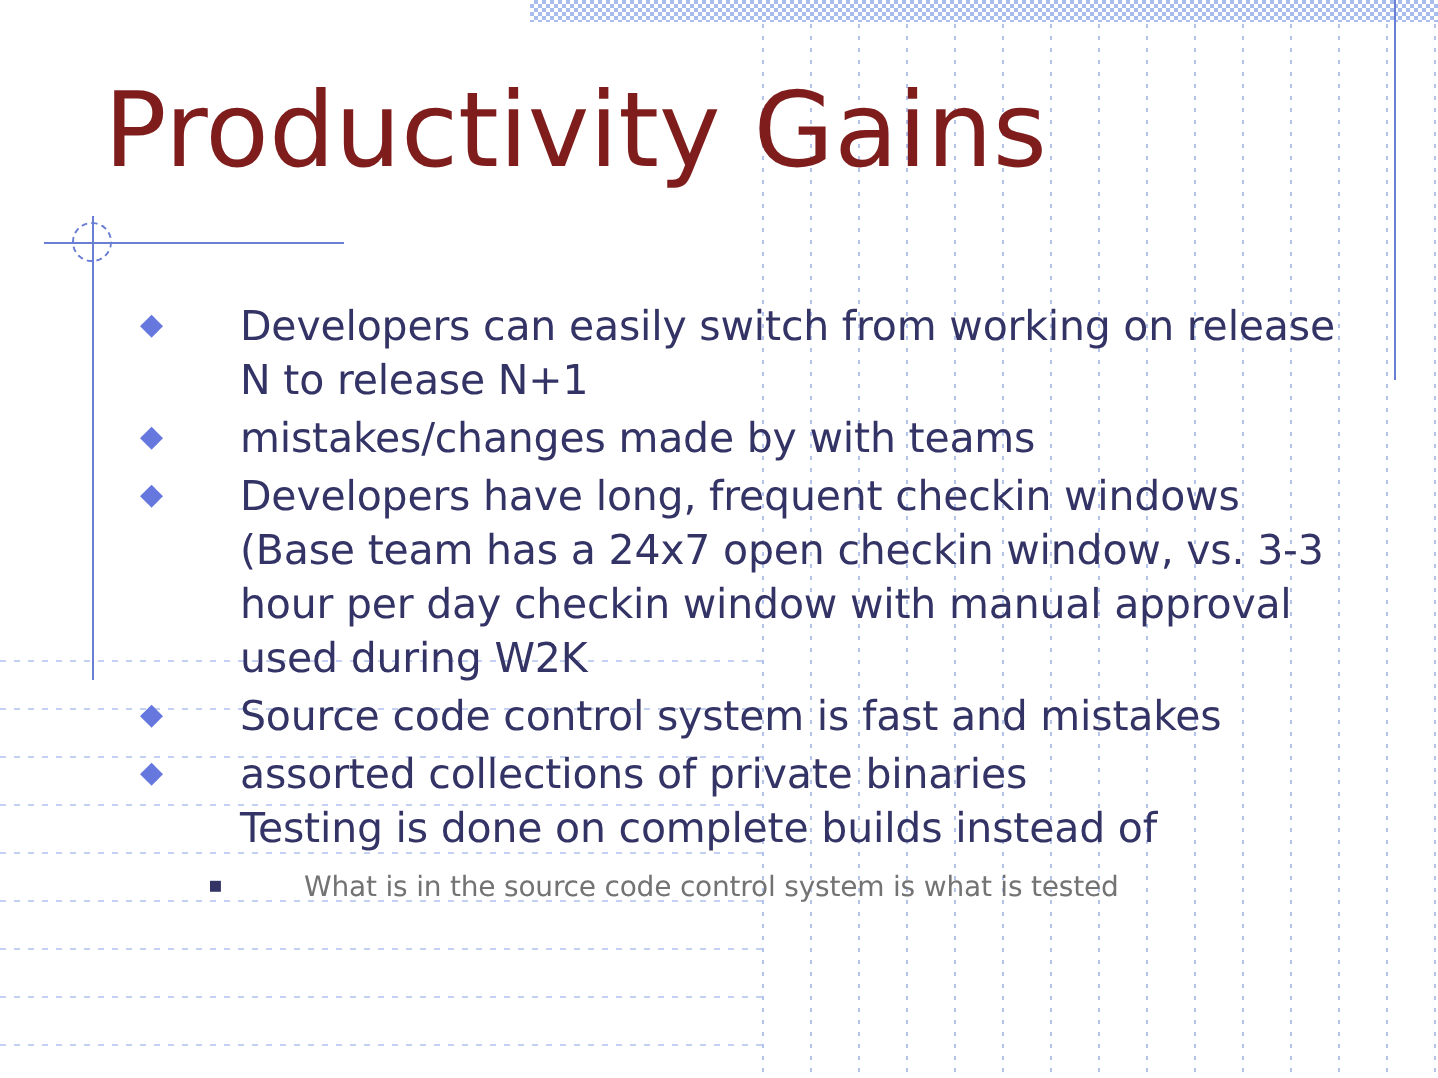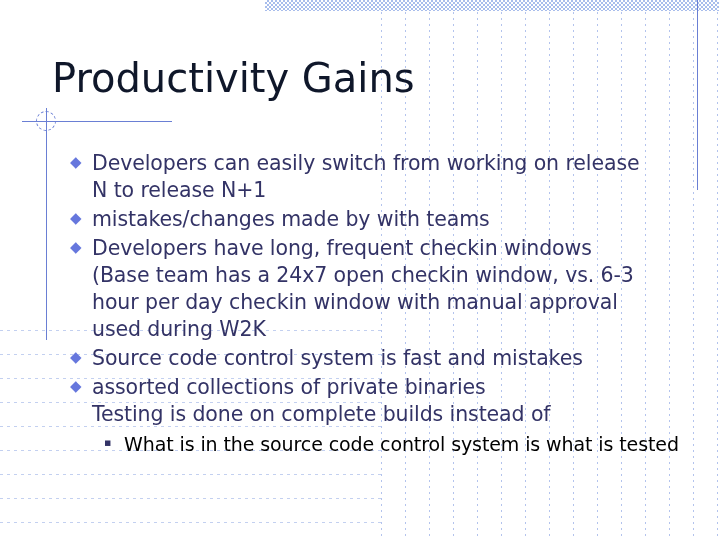--- a/index.html
+++ b/index.html
@@ -89,24 +89,24 @@
     top: 0;
     width: 1px;
     height: 190px;
     background: #6a7fd4;
   }
 
   
   .title {
     position: absolute;
     left: 52px;
-    top: 54px;
-    font-size: 40px;
+    top: 42px;
+    font-size: 52px;
     line-height: 48px;
-    color: #0f172a;
+    color: #7f1d1d;
     font-weight: normal;
     letter-spacing: 0px;
     white-space: nowrap;
   }
 
   
   .crosshair { position: absolute; left: 0; top: 100px; width: 200px; height: 60px; }
   .ch-h {
     position: absolute;
     left: 22px; top: 21px;
@@ -160,26 +160,26 @@
     margin-left: 38px;
     margin-top: 4px;
   }
   .sub-row .marker {
     flex: 0 0 20px;
     color: #333366;
     font-size: 11px;
     line-height: 24px;
   }
   .sub-row .text {
-    color: #000000;
-    font-size: 19px;
+    color: #737373;
+    font-size: 14px;
     line-height: 24px;
     letter-spacing: -0.1px;
   }
-  .nowrap { white-space: nowrap; }
+  .nowrap { white-space: nowrap; margin-left: 28px; }
   .diamond-glyph { display: inline-block; transform: translateY(-1px); }
 </style>
 </head>
 <body>
 
 <div id="slide">
 
   <div class="bg-layer">
     <div class="dotted-grid"></div>
     <div class="dotted-rows"></div>
@@ -206,21 +206,21 @@
       <div class="bullet-row lvl1">
         <span class="marker"><span class="diamond-glyph">◆</span></span>
         <div class="text">
           <div class="nowrap">mistakes/changes made by with teams</div>
         </div>
       </div>
       <div class="bullet-row lvl1">
         <span class="marker"><span class="diamond-glyph">◆</span></span>
         <div class="text">
           <div class="nowrap">Developers have long, frequent checkin windows</div>
-          <div class="nowrap">(Base team has a 24x7 open checkin window, vs. 6-3</div>
+          <div class="nowrap">(Base team has a 24x7 open checkin window, vs. 3-3</div>
           <div class="nowrap">hour per day checkin window with manual approval</div>
           <div class="nowrap">used during W2K</div>
         </div>
       </div>
       <div class="bullet-row lvl1">
         <span class="marker"><span class="diamond-glyph">◆</span></span>
         <div class="text">
           <div class="nowrap">Source code control system is fast and mistakes</div>
         </div>
       </div>

